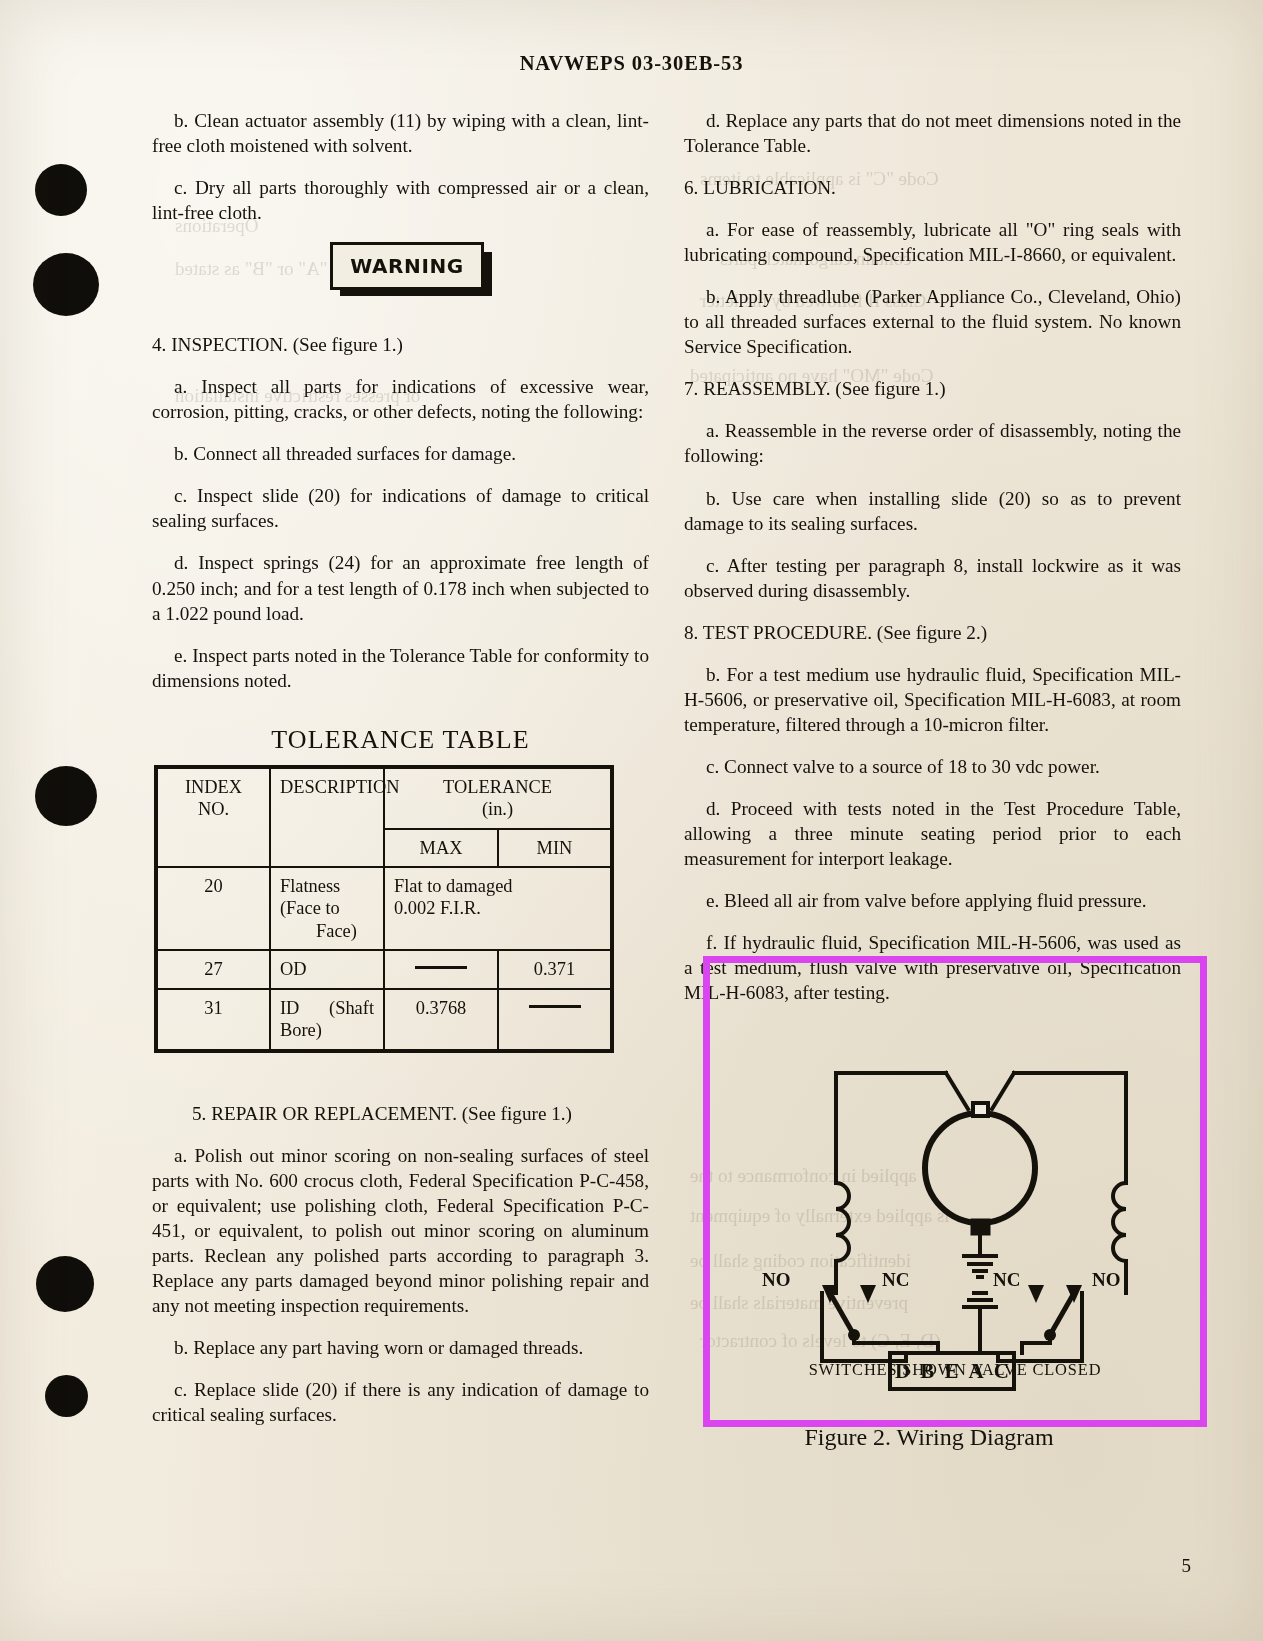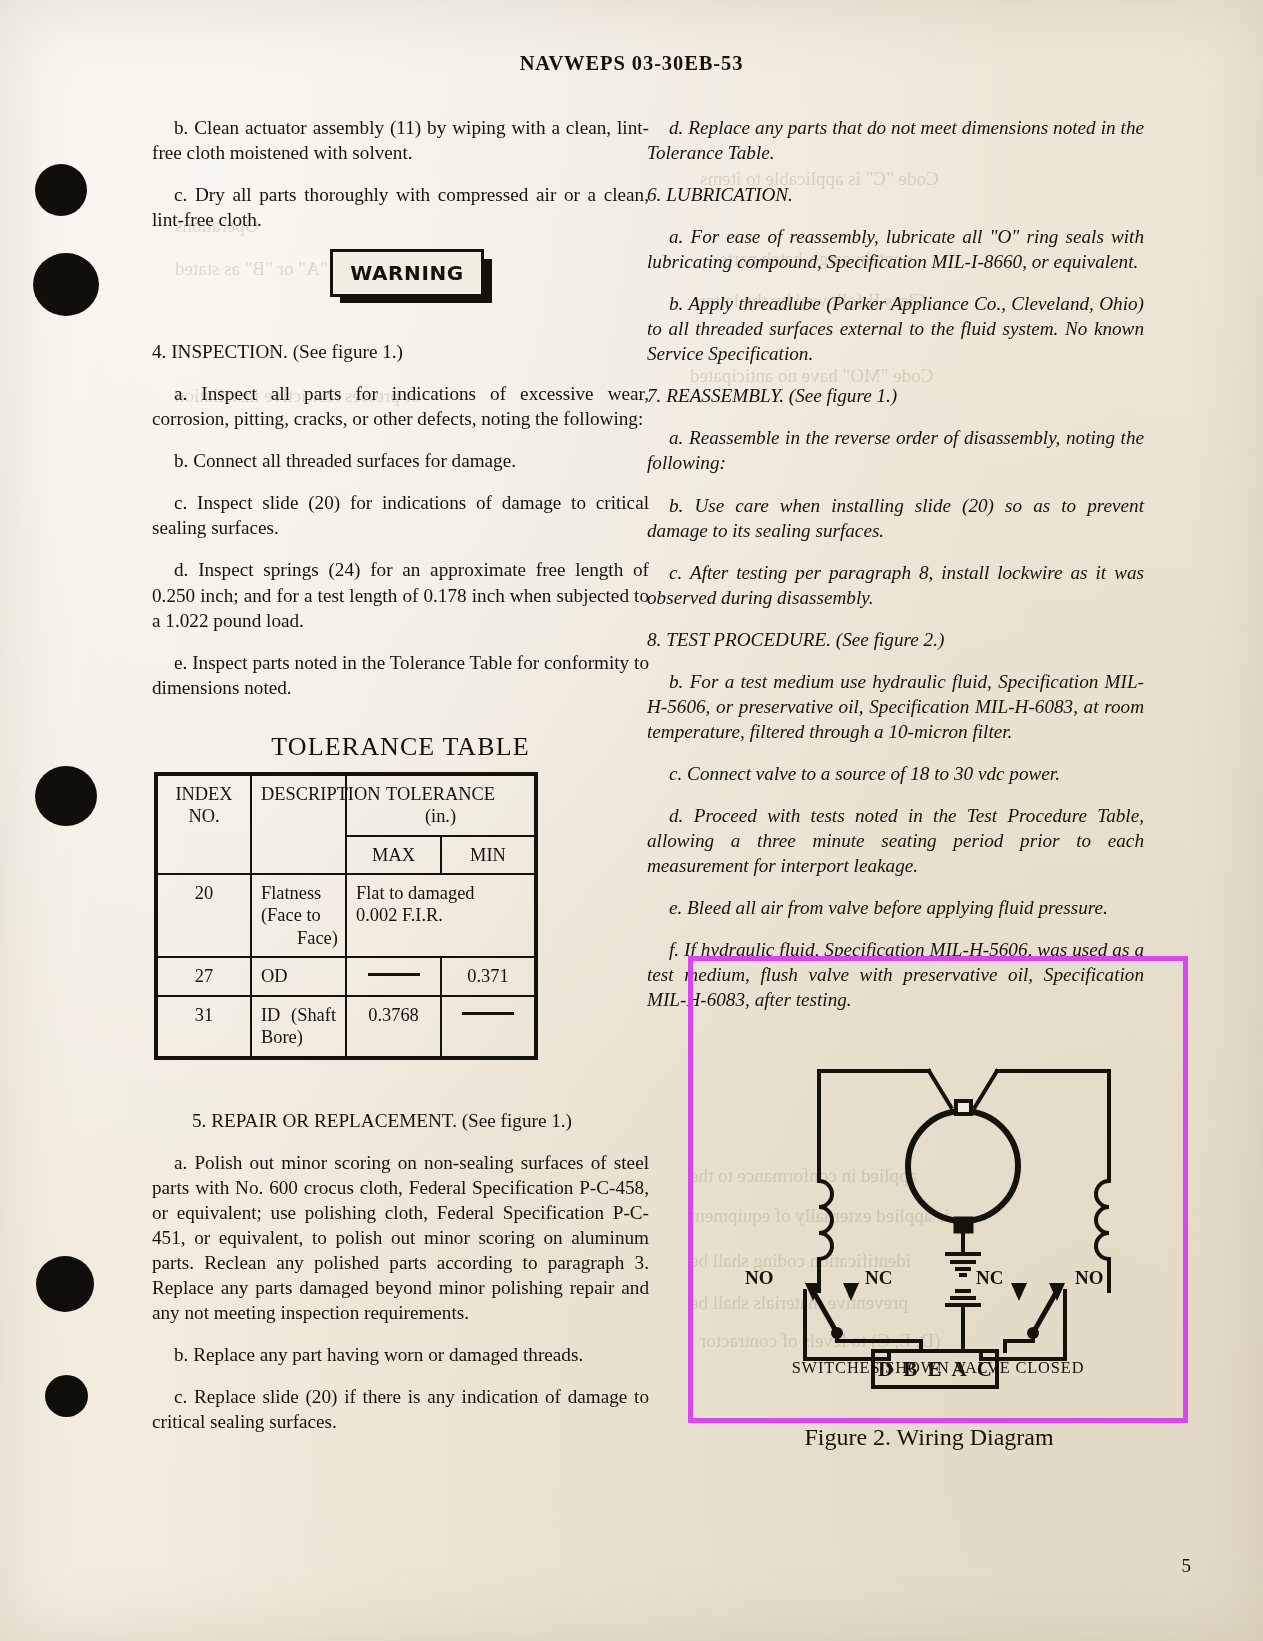--- a/index.html
+++ b/index.html
@@ -56,24 +56,24 @@
   
   .col {
     position: absolute;
     top: 100px;
     width: 497px;
     font-size: 19.2px;
     line-height: 1.305;
     text-align: justify;
   }
   .col-left  { left: 152px; }
-  .col-right { left: 647px; font-style: italic; }
+  .col-right { left: 684px; }
 
   p.para {
-    margin: 15px 0 17px 0;
+    margin: 8px 0 17px 0;
     text-indent: 22px;
   }
   p.heading {
     margin: 0 0 17px 0;
     text-indent: 0;
     text-align: left;
   }
 
   
   .warn-wrap {
@@ -116,21 +116,21 @@
 
   
   .tbl-title {
     text-align: center;
     font-size: 26px;
     letter-spacing: 1.1px;
     margin: 30px 0 8px 0;
   }
   table.tol {
     border-collapse: collapse;
-    width: 384px;
+    width: 460px;
     margin: 0 16px 0 2px;
     font-size: 18.4px;
     table-layout: fixed;
   }
   table.tol td, table.tol th {
     border: 2px solid #15120c;
     padding: 7px 9px;
     font-weight: normal;
     vertical-align: top;
     line-height: 1.22;
@@ -152,25 +152,25 @@
     display: inline-block;
     width: 52px;
     border-bottom: 3px solid #15120c;
     vertical-align: 0.34em;
   }
   .rowspan-note { text-align: left; }
 
   
   .fig-box {
     position: absolute;
-    left: 688px;
+    left: 703px;
     top: 956px;
     width: 490px;
     height: 457px;
-    border: 5px solid #d946ef;
+    border: 7px solid #d946ef;
     background: transparent;
   }
   .fig-caption {
     position: absolute;
     left: 684px;
     top: 1424px;
     width: 490px;
     text-align: center;
     font-size: 24px;
   }

